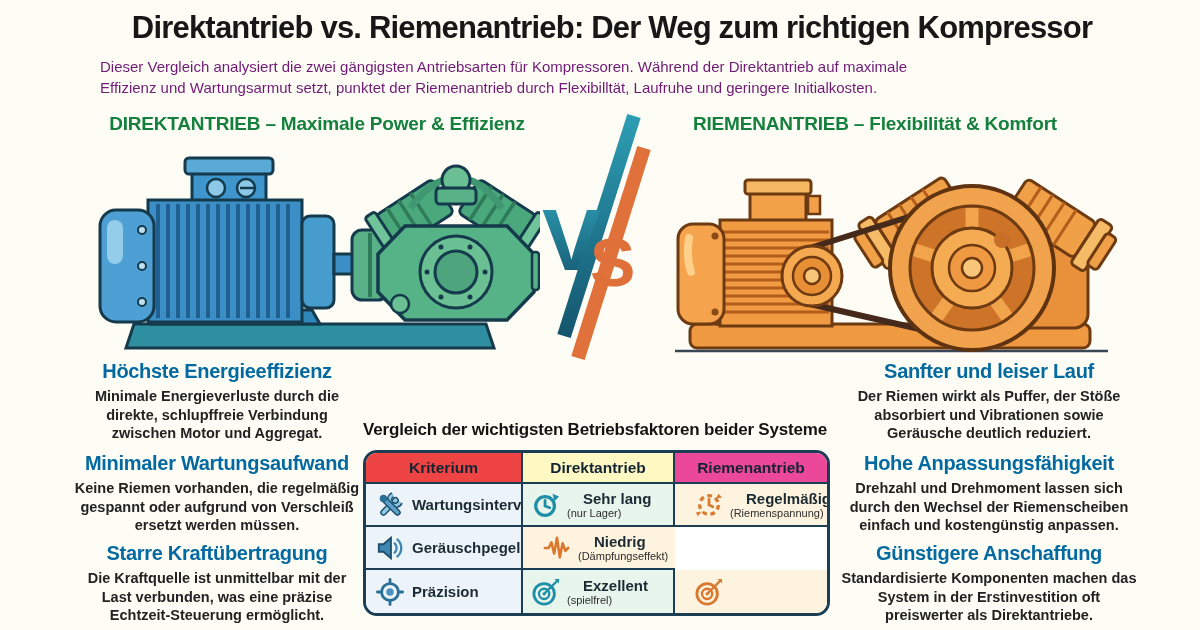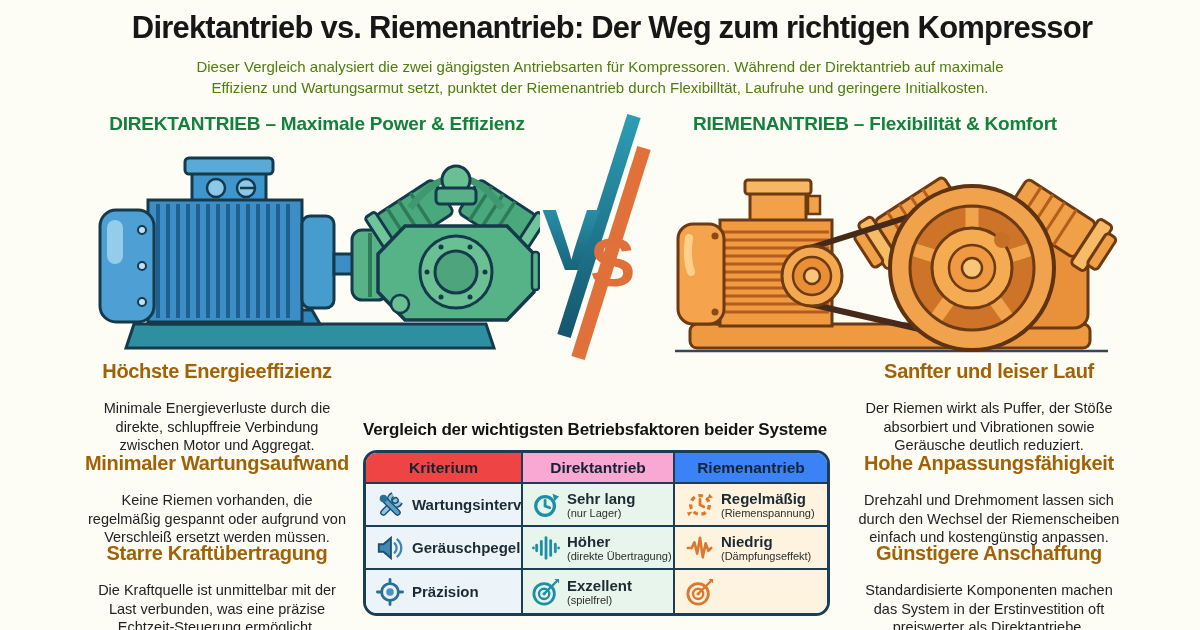--- a/index.html
+++ b/index.html
@@ -1,60 +1,60 @@
 <!DOCTYPE html>
 <html><head>
 <meta charset="utf-8">
 <style>
   html,body{margin:0;padding:0;}
   body{font-family:"Liberation Sans",sans-serif;background:#e8e8e8;}
   .canvas{position:relative;width:1200px;height:630px;background:#fdfdf6;overflow:hidden;}
 
   .page-title{position:absolute;top:10px;left:12px;width:1200px;text-align:center;
     font-size:31px;font-weight:800;letter-spacing:-0.8px;color:#171717;}
-  .page-subtitle{position:absolute;top:56px;left:100px;width:1000px;text-align:center;
-    font-size:15px;font-weight:500;line-height:21px;color:#4d7c0f;}
+  .page-subtitle{position:absolute;top:56px;left:100px;width:1000px;
+    font-size:15px;font-weight:500;line-height:21px;color:#701a75;}
 
   .section-heading{position:absolute;top:113px;width:460px;text-align:center;
     font-size:19px;font-weight:800;letter-spacing:-0.2px;color:#15803d;}
   .section-heading.left{left:87px;}
   .section-heading.right{left:645px;}
 
   .illus{position:absolute;top:140px;width:460px;height:220px;}
   .illus.left{left:80px;}
   .illus.right{left:660px;}
   .vs-svg{position:absolute;left:538px;top:112px;width:145px;height:250px;}
   svg text{font-family:"Liberation Sans",sans-serif;}
 
   .feature{position:absolute;width:298px;text-align:center;}
   .feature.fl{left:68px;}
   .feature.fr{left:836px;width:306px;}
   .f1{top:360px;} .f2{top:452px;} .f3{top:542px;}
-  .feature h3{margin:0 0 3px 0;font-size:20px;font-weight:800;letter-spacing:-0.3px;color:#a16207;}
-  .feature p{margin:16px;font-size:14.5px;font-weight:400;line-height:18.5px;color:#222;}
+  .feature h3{margin:0 0 3px 0;font-size:20px;font-weight:800;letter-spacing:-0.3px;color:#0369a1;}
+  .feature p{margin:4px;font-size:14.5px;font-weight:700;line-height:18.5px;color:#222;}
 
   .table-title{position:absolute;left:355px;top:420px;width:480px;text-align:center;
     font-size:17px;font-weight:800;letter-spacing:-0.2px;color:#131313;}
   .cmp-table{position:absolute;left:363px;top:450px;width:467px;border:3px solid #1c3e54;
     border-radius:14px;overflow:hidden;background:#fff;box-sizing:border-box;}
   .trow{display:grid;grid-template-columns:157px 152px 152px;}
   .cell{box-sizing:border-box;border-right:2.5px solid #1c3e54;display:flex;align-items:center;}
   .cell:last-child{border-right:none;}
   .trow .cell{border-bottom:2.5px solid #1c3e54;}
   .trow.last .cell{border-bottom:none;}
   .hrow .cell{height:31px;justify-content:center;font-size:15.5px;font-weight:700;color:#122433;}
   .h-krit{background:#ef4444;}
-  .h-dir{background:#f9a8d4;}
-  .h-riem{background:#3b82f6;}
+  .h-dir{background:#fef9c3;}
+  .h-riem{background:#ec4899;}
   .drow .cell{height:43px;}
   .c-krit{background:#edf4f9;padding-left:10px;gap:8px;font-size:15px;font-weight:700;color:#1b2a33;}
   .c-dir{background:#e7f5ec;padding-left:9px;gap:7px;}
-  .c-riem{background:#fdf3de;padding-left:11px;gap:7px;}
+  .c-riem{background:#fdf3de;padding-left:20px;gap:7px;}
   .val-stack{display:flex;flex-direction:column;justify-content:center;line-height:1.15;}
-  .val{font-size:15px;font-weight:700;color:#1b2a33;}
+  .val{font-size:15px;font-weight:700;color:#1b2a33;margin-left:16px;}
   .note{font-size:11px;font-weight:400;color:#2d2d2d;}
   .ticon{flex:0 0 auto;}
 </style>
 </head>
 <body>
 
 <div class="canvas">
 
   <div class="page-title">Direktantrieb vs. Riemenantrieb: Der Weg zum richtigen Kompressor</div>
   <div class="page-subtitle">
@@ -286,37 +286,20 @@
 
     <div class="trow drow">
       <div class="cell c-krit">
         <svg class="ticon" width="28" height="28" viewBox="0 0 30 30">
           <path d="M3 11 h5 l8 -7 v22 l-8 -7 h-5 z" fill="#3f88b4" stroke="#1d4e6b" stroke-width="2"></path>
           <path d="M20 10 a7 7 0 0 1 0 10" fill="none" stroke="#3f88b4" stroke-width="2.5" stroke-linecap="round"></path>
           <path d="M23 6 a12 12 0 0 1 0 18" fill="none" stroke="#3f88b4" stroke-width="2.5" stroke-linecap="round"></path>
         </svg>
         <span>Geräuschpegel</span>
       </div>
-      <div class="cell c-dir">
-        <svg class="ticon" width="28" height="28" viewBox="0 0 30 30">
-          <g stroke="#1f8fa8" stroke-width="3" stroke-linecap="round">
-            <line x1="5" y1="12" x2="5" y2="18"></line>
-              <line x1="10" y1="8" x2="10" y2="22"></line>
-            <line x1="15" y1="4" x2="15" y2="26"></line>
-              <line x1="20" y1="7" x2="20" y2="23"></line>
-            <line x1="25" y1="11" x2="25" y2="19"></line>
-          </g>
-          <circle cx="1.5" cy="15" r="1.5" fill="#1f8fa8"></circle>
-            <circle cx="28.5" cy="15" r="1.5" fill="#1f8fa8"></circle>
-        </svg>
-        <span class="val-stack">
-          <span class="val">Höher</span>
-          <span class="note">(direkte Übertragung)</span>
-        </span>
-      </div>
       <div class="cell c-riem">
         <svg class="ticon" width="28" height="28" viewBox="0 0 30 30">
           <path d="M2 15 L6 15 L9 9 L12 21 L15 4 L18 25 L21 10 L24 18 L27 15" fill="none" stroke="#d9782f" stroke-width="2.8" stroke-linecap="round" stroke-linejoin="round"></path>
         </svg>
         <span class="val-stack">
           <span class="val">Niedrig</span>
           <span class="note">(Dämpfungseffekt)</span>
         </span>
       </div>
     </div>

